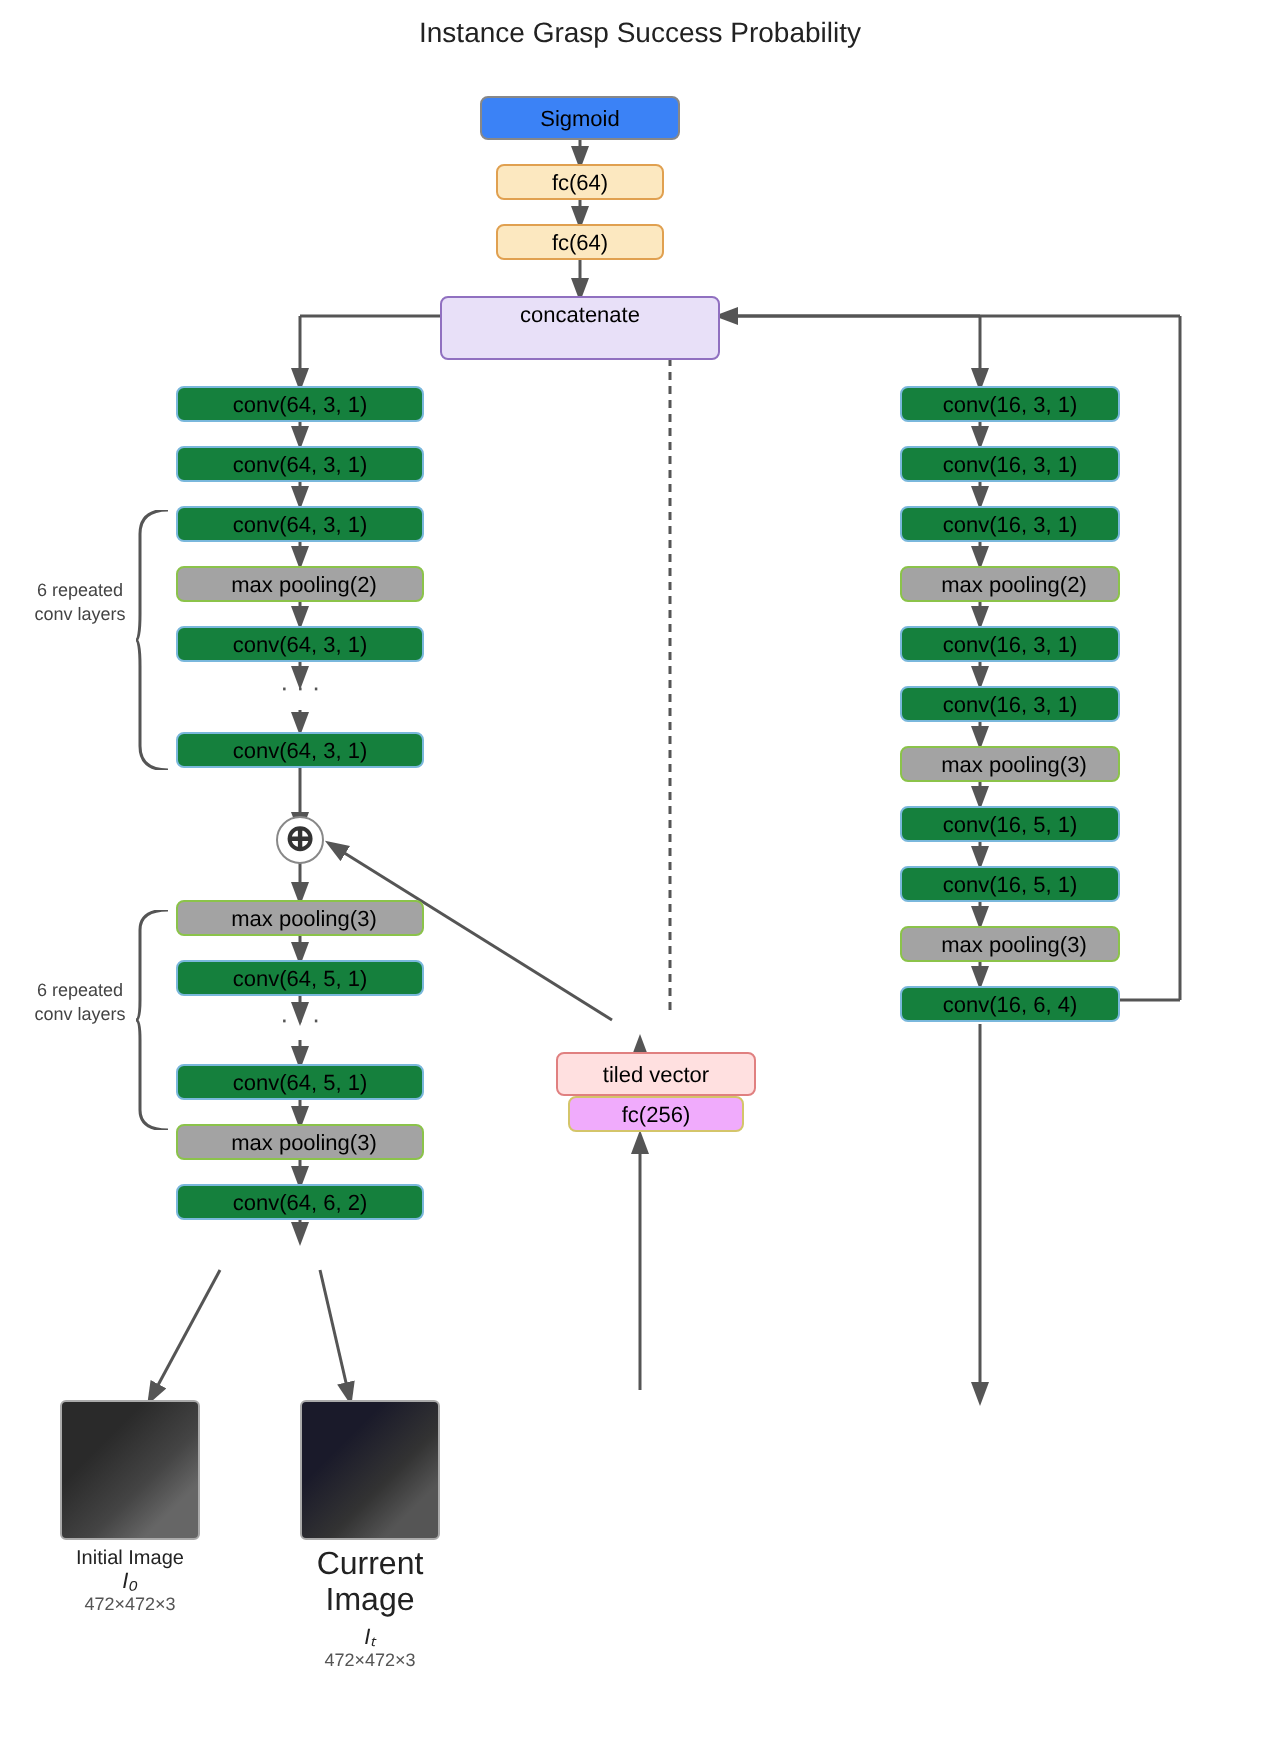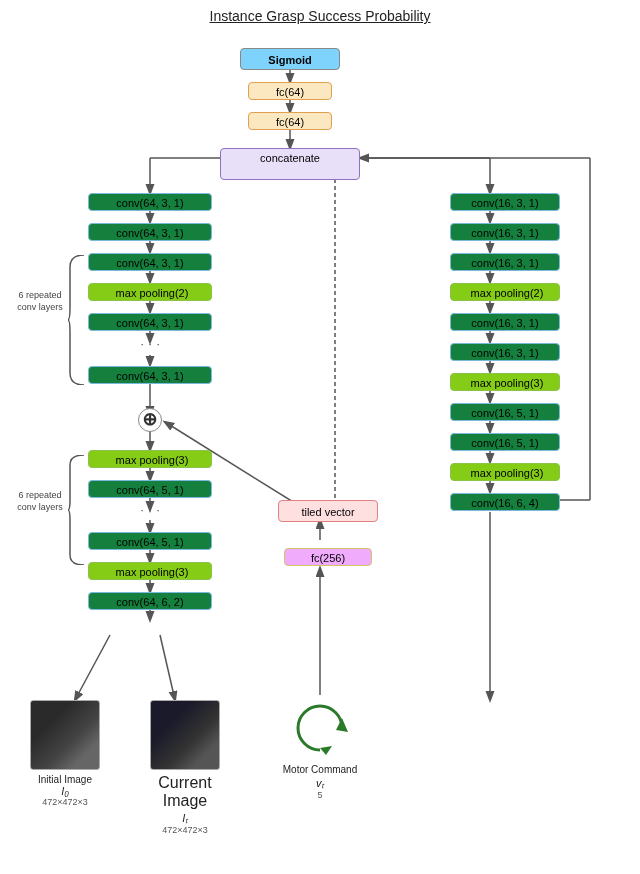--- a/index.html
+++ b/index.html
@@ -13,40 +13,39 @@
     }
     .diagram-container {
       position: relative;
       width: 640px;
       padding: 10px 0;
     }
     .title {
       text-align: center;
       font-size: 14px;
       color: #222;
-      text-decoration: underline;
     }
     
     .box {
       border: 1.5px solid #888;
       border-radius: 4px;
       text-align: center;
       font-size: 11px;
       padding: 3px 6px;
       background: #fff;
       position: absolute;
       white-space: nowrap;
     }
     .box-blue { background: #15803d; border-color: #7ab8dc; }
-    .box-green { background: #84cc16; border-color: #8bc34a; padding-left: 10px; }
+    .box-green { background: #a3a3a3; border-color: #8bc34a; padding-left: 10px; }
     .box-yellow { background: #f0abfc; border-color: #d4c56a; }
     .box-orange { background: #fce8c0; border-color: #e0a050; }
-    .box-pink { background: #ffe0e0; border-color: #e08080; }
+    .box-pink { background: #ffe0e0; border-color: #e08080; margin-top: 26px; }
     .box-purple { background: #e8e0f8; border-color: #9070c0; }
-    .box-white { background: #7dd3fc; border-color: #888; font-weight: bold; }
+    .box-white { background: #3b82f6; border-color: #888; }
 
     
     .svg-overlay {
       position: absolute;
       top: 0; left: 0;
       width: 640px;
       pointer-events: none;
     }
     .fake-img {
       width: 70px;
@@ -195,27 +194,16 @@
   </div>
 
   <div style="position:absolute; left:140px; top:700px; width:90px; text-align:center;">
     <div class="fake-img" style="background: linear-gradient(135deg, #1a1a2a 30%, #333 60%, #555 80%); margin:0 auto 4px auto;">
     </div>
     <div style="font-size:16px; color:#222;">Current Image</div>
     <div style="font-size:11px; font-style:italic; color:#222;">Iₜ</div>
     <div style="font-size:9px; color:#555;">472×472×3</div>
   </div>
 
-  <div style="position:absolute; left:275px; top:700px; width:90px; text-align:center;">
-
-    <svg width="60" height="60" style="display:block; margin:0 auto 4px auto;">
-      <path d="M30,50 A22,22 0 1,1 52,28" fill="none" stroke="#2a7a2a" stroke-width="3"></path>
-      <polygon points="52,18 58,32 46,30" fill="#2a7a2a"></polygon>
-      <polygon points="36,55 42,46 30,48" fill="#2a7a2a"></polygon>
-    </svg>
-    <div style="font-size:10px; color:#222;">Motor Command</div>
-    <div style="font-size:11px; font-style:italic; color:#222;">vₜ</div>
-    <div style="font-size:9px; color:#555;">5</div>
-  </div>
 
 
 
 </div>
 
 </body></html>

